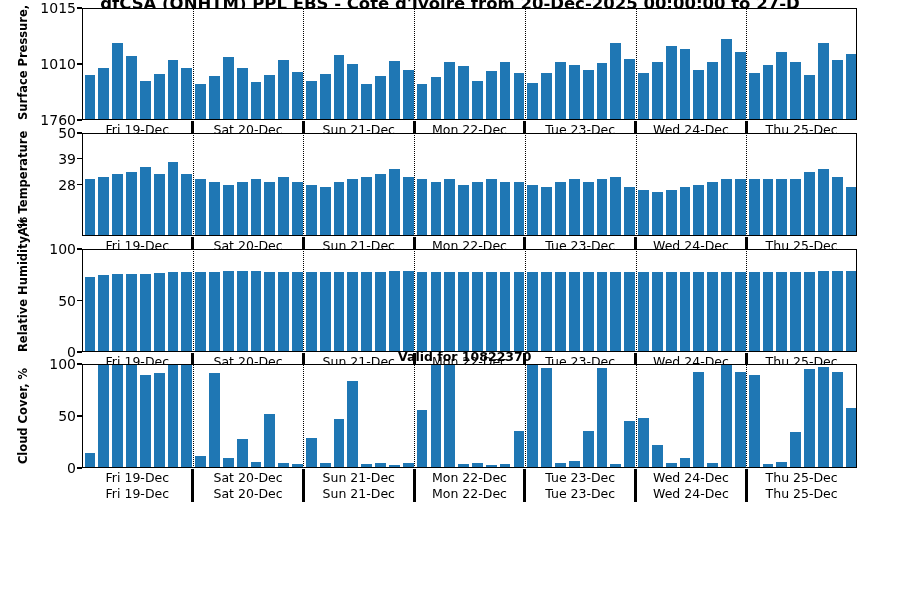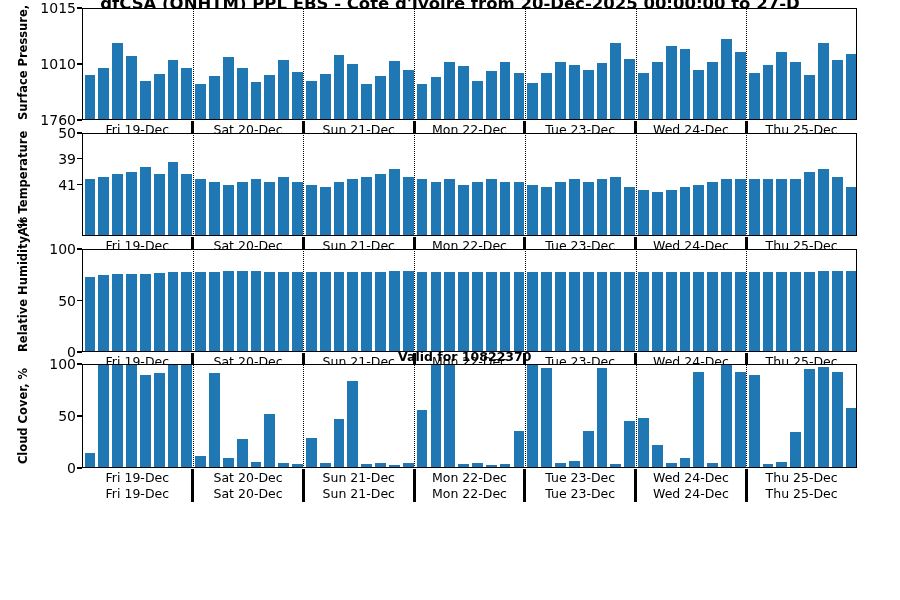--- a/index.html
+++ b/index.html
@@ -240,21 +240,21 @@
         <div class="bar" style="left: 665.808px; width: 10.7946px; height: 55.55px; background: rgb(31, 119, 180);"></div>
         <div class="bar" style="left: 679.647px; width: 10.7946px; height: 55.55px; background: rgb(31, 119, 180);"></div>
         <div class="bar" style="left: 693.487px; width: 10.7946px; height: 55.55px; background: rgb(31, 119, 180);"></div>
         <div class="bar" style="left: 707.326px; width: 10.7946px; height: 55.55px; background: rgb(31, 119, 180);"></div>
         <div class="bar" style="left: 721.165px; width: 10.7946px; height: 63.125px; background: rgb(31, 119, 180);"></div>
         <div class="bar" style="left: 735.004px; width: 10.7946px; height: 65.65px; background: rgb(31, 119, 180);"></div>
         <div class="bar" style="left: 748.844px; width: 10.7946px; height: 58.075px; background: rgb(31, 119, 180);"></div>
         <div class="bar" style="left: 762.683px; width: 10.7946px; height: 47.975px; background: rgb(31, 119, 180);"></div>
       </div>
     </div>
-    <div class="ytick" style="width: 76px; left: 0px; top: 177.5px; padding-right: 8px;">41</div>
+    <div class="ytick" style="width: 76px; left: 0px; top: 177.5px; padding-right: 8px;">28</div>
     <div class="ytickmark" style="left: 77px; top: 183.9px;"></div>
     <div class="ytick" style="width: 76px; left: 0px; top: 151.75px; padding-right: 8px;">39</div>
     <div class="ytickmark" style="left: 77px; top: 158.15px;"></div>
     <div class="ytick" style="width: 76px; left: 0px; top: 126px; padding-right: 8px;">50</div>
     <div class="ytickmark" style="left: 77px; top: 132.4px;"></div>
     <div class="ylabel" style="left: 16px; top: 236px; width: 103px; text-align: center;">Air Temperature</div>
     <div class="vsep-dotted" style="left: 192.714px; top: 133px; height: 103px;"></div>
     <div class="vsep-dotted" style="left: 303.429px; top: 133px; height: 103px;"></div>
     <div class="vsep-dotted" style="left: 414.143px; top: 133px; height: 103px;"></div>
     <div class="vsep-dotted" style="left: 524.857px; top: 133px; height: 103px;"></div>

